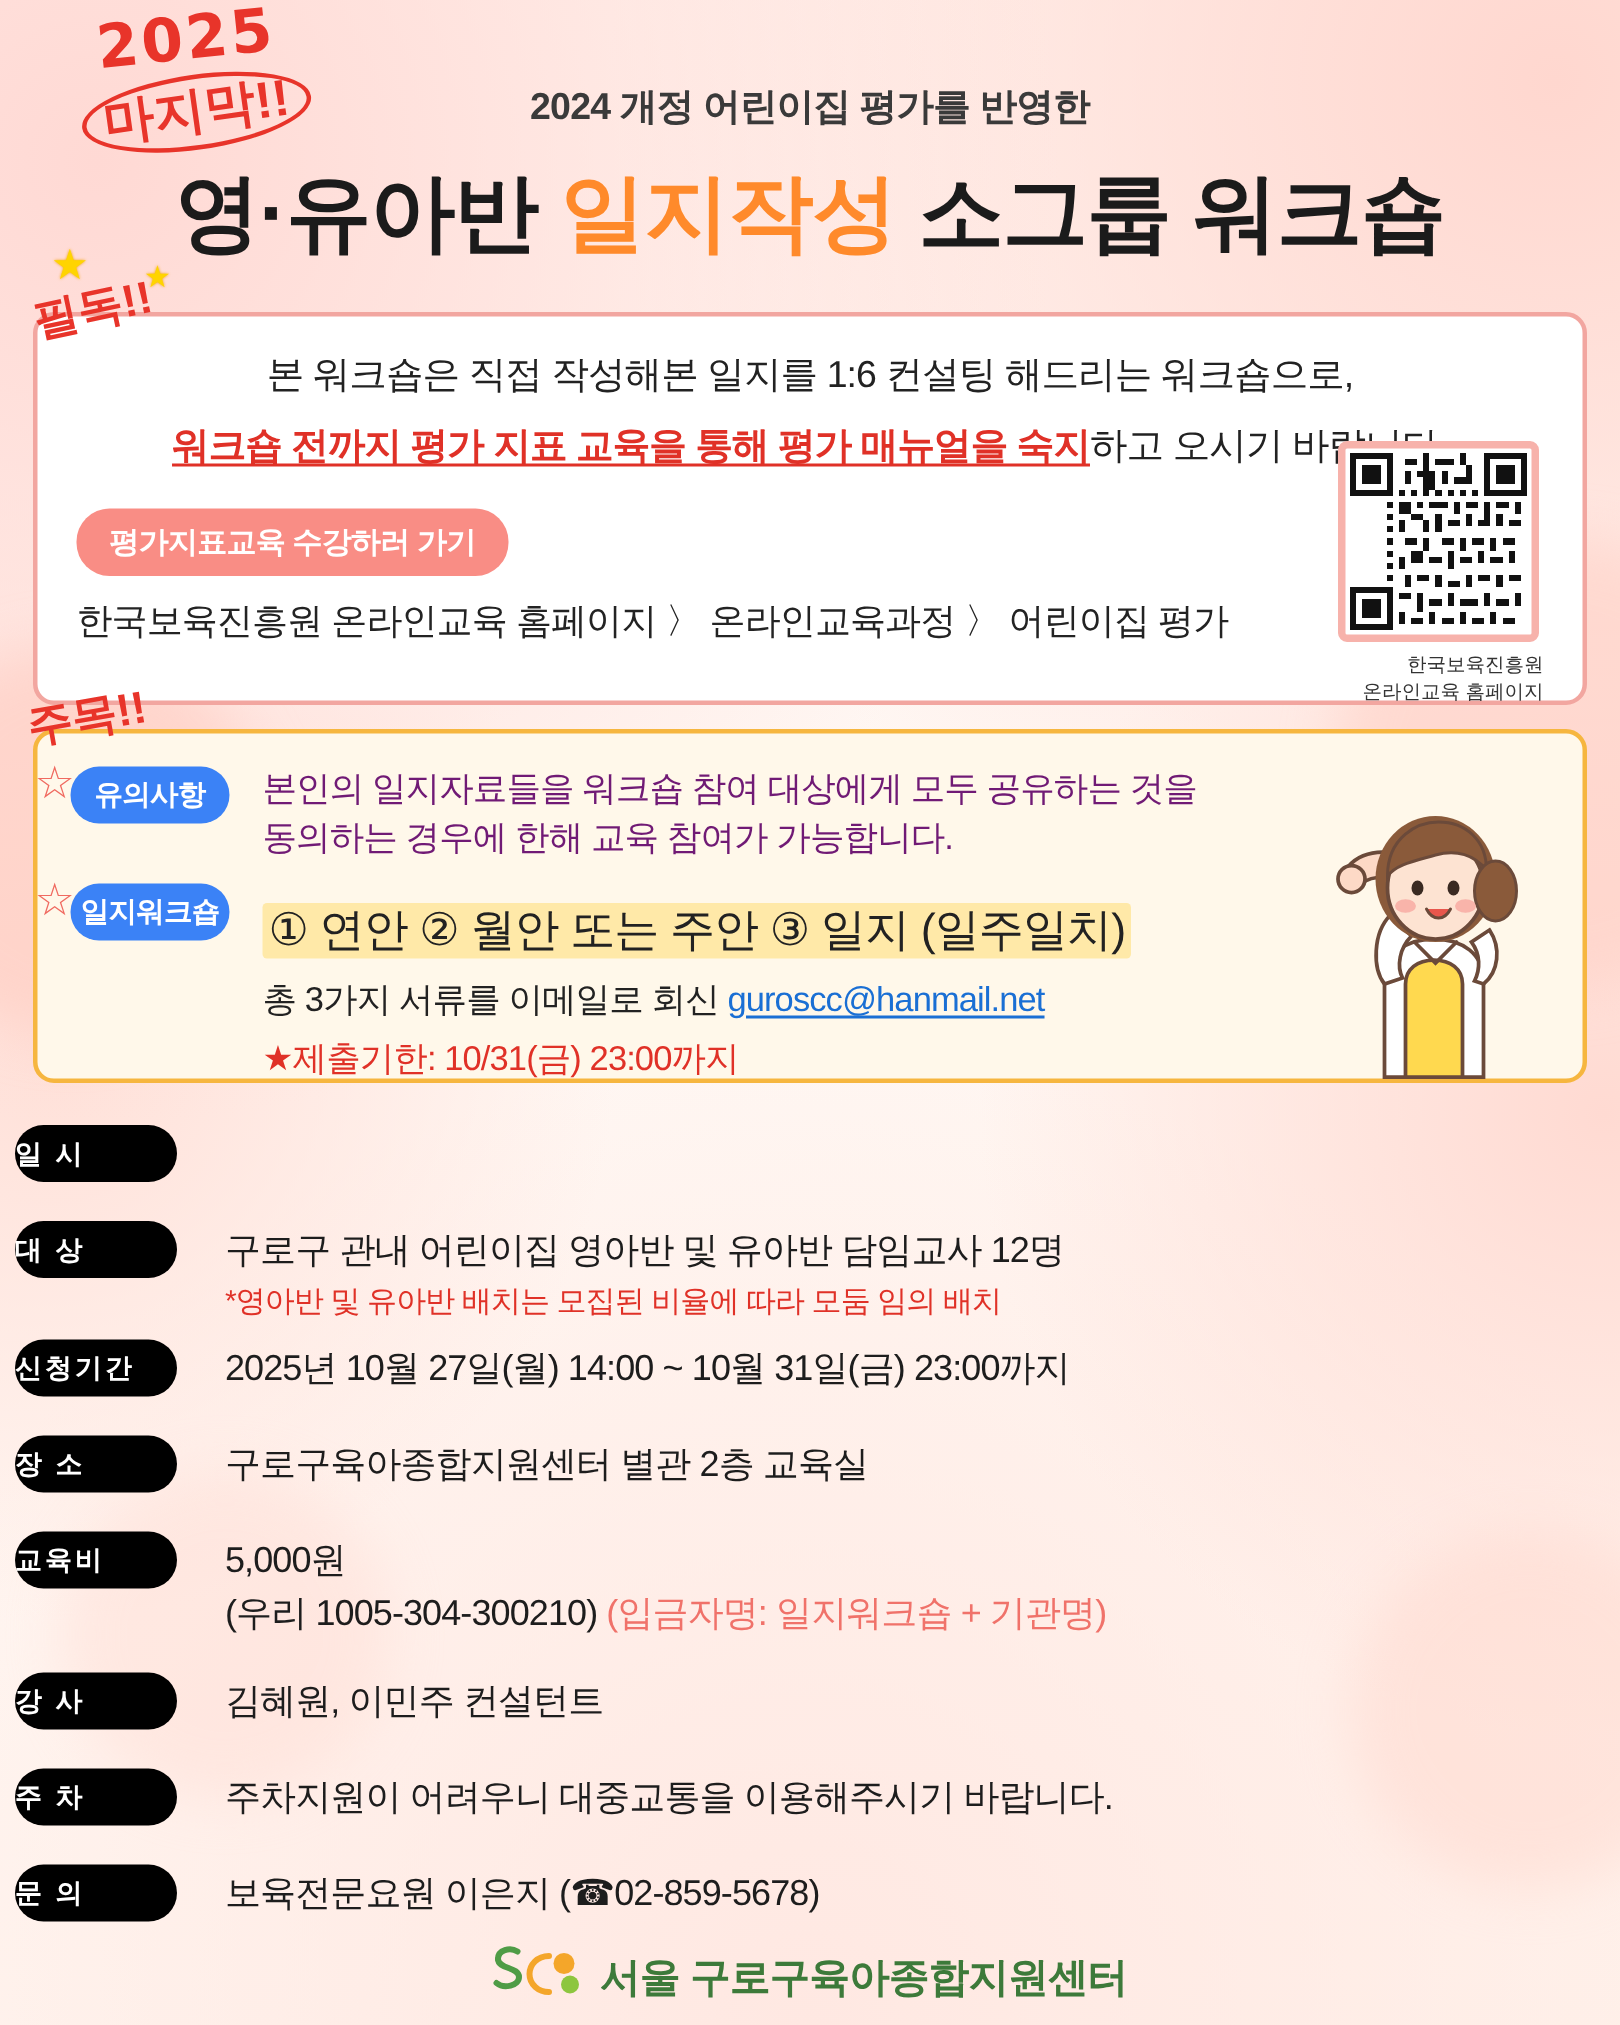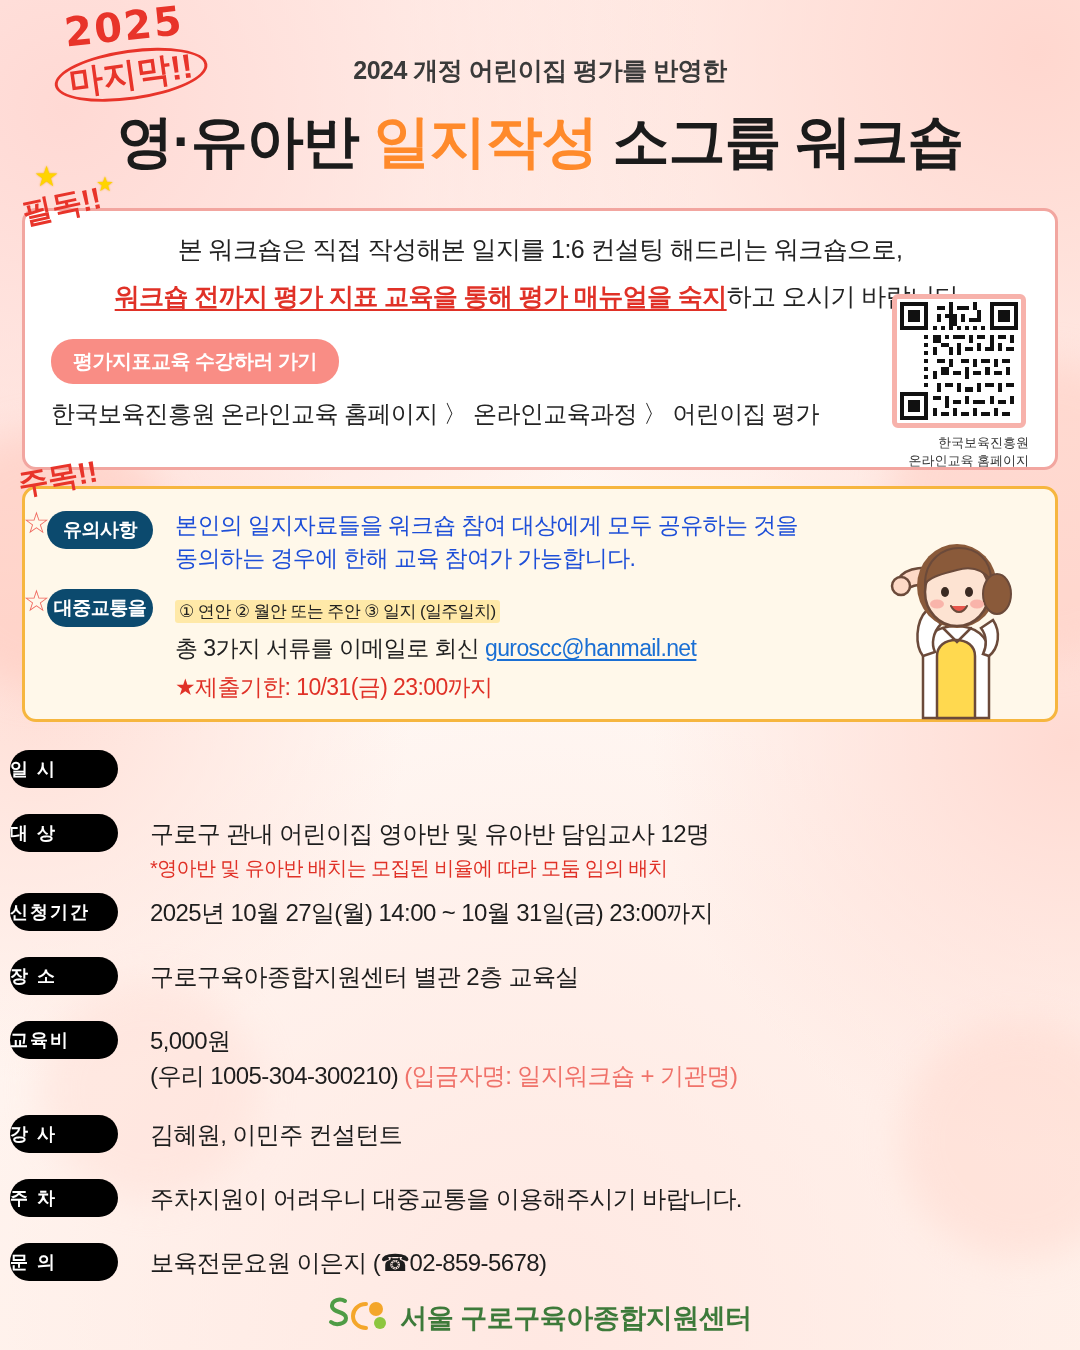--- a/index.html
+++ b/index.html
@@ -205,46 +205,46 @@
     color: #e8342a;
     font-weight: bold;
     font-size: 30px;
     z-index: 6;
   }
   .tag-orange {
     position: absolute;
     left: 22px;
     width: 106px;
     text-align: center;
-    background: #0c4a6e;
+    background: #3b82f6;
     color: #fff;
     font-weight: bold;
     font-size: 19px;
     padding: 6px 0;
     border-radius: 20px;
     letter-spacing: -0.5px;
   }
   .tag-yuui { top: 22px; }
   .tag-jechul { top: 100px; }
   .star-outline {
     position: absolute;
     left: -2px;
     font-size: 30px;
     color: #f06a60;
     font-weight: bold;
   }
   .attn-t1 {
     font-size: 23px;
-    color: #1d4ed8;
+    color: #701a75;
     line-height: 1.45;
     letter-spacing: -0.6px;
   }
   .attn-t2 {
     margin-top: 24px;
-    font-size: 17px;
+    font-size: 30px;
     color: #222;
     letter-spacing: -0.6px;
   }
   .attn-t2 .mark {
     background: #ffe9a8;
     padding: 2px 4px;
     border-radius: 3px;
   }
   .attn-t3 {
     margin-top: 10px;
@@ -496,21 +496,21 @@
     </div>
   </div>
 
   <div class="stamp-jumok">주목!!</div>
 
   <div class="card card-attn">
     <span class="star-outline" style="top:16px;">☆</span>
     <span class="star-outline" style="top:94px;">☆</span>
 
     <div class="tag-orange tag-yuui">유의사항</div>
-    <div class="tag-orange tag-jechul">대중교통을</div>
+    <div class="tag-orange tag-jechul">일지워크숍</div>
 
     <div class="attn-t1">
       <span>본인의 일지자료들을 워크숍 참여 대상에게 모두 공유하는 것을</span><br>
       <span>동의하는 경우에 한해 교육 참여가 가능합니다.</span>
     </div>
 
     <div class="attn-t2">
       <span class="mark">① 연안  ② 월안 또는 주안   ③ 일지 (일주일치)</span>
     </div>
 

